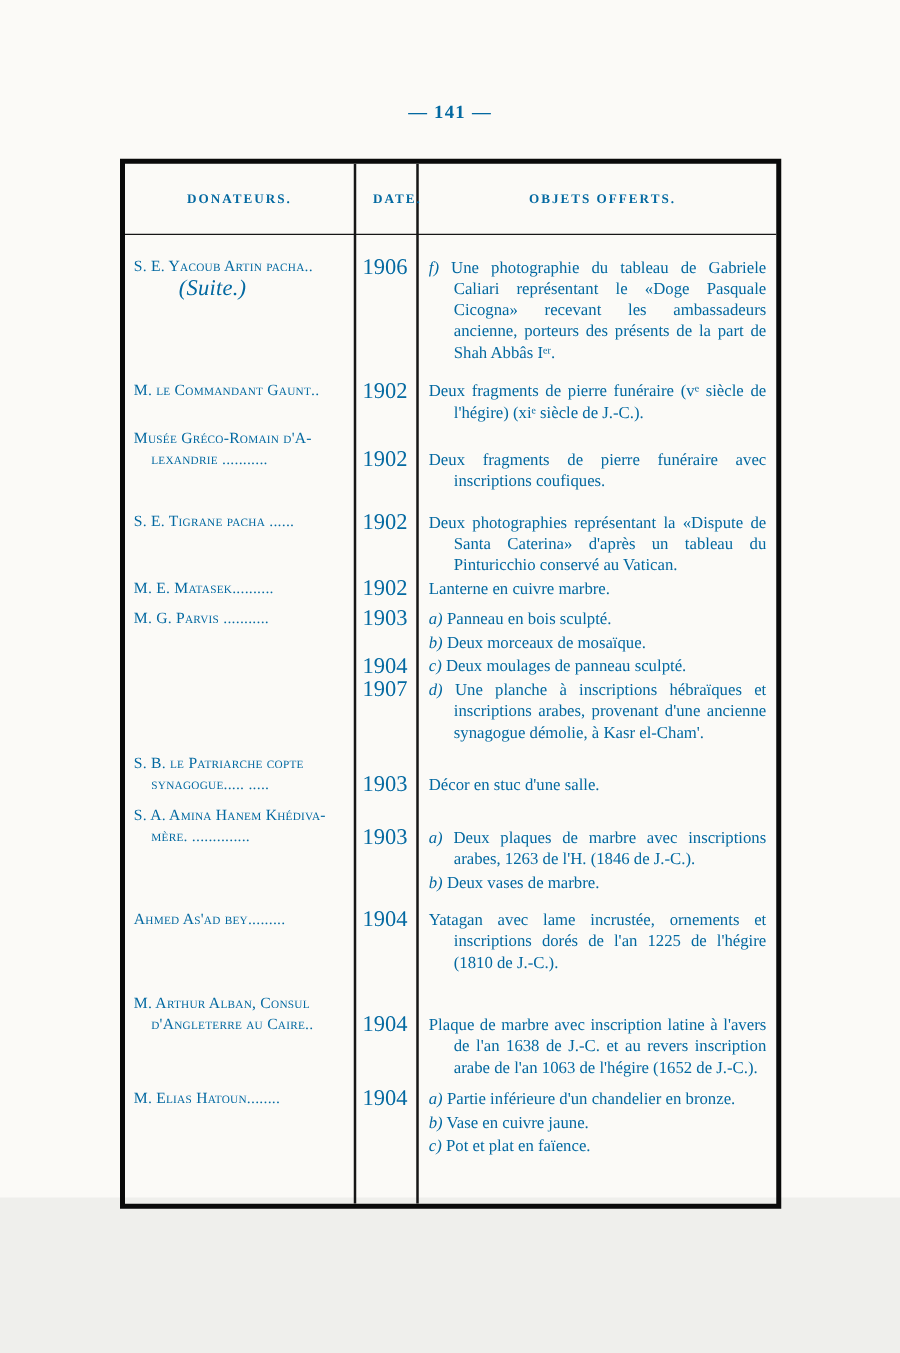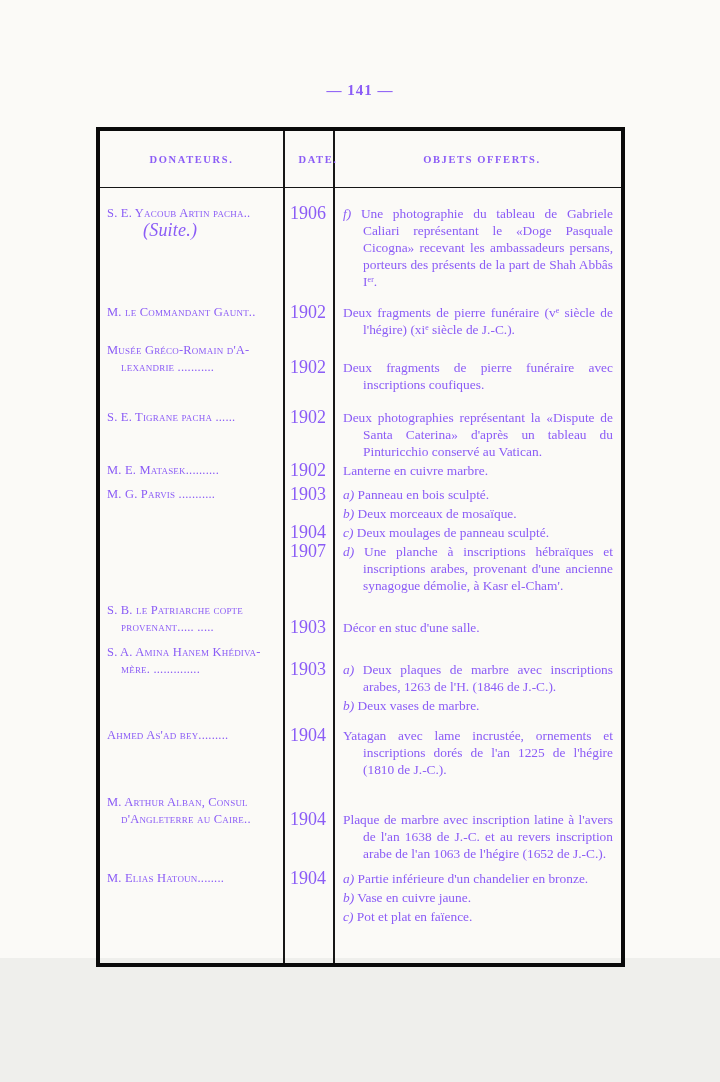--- a/index.html
+++ b/index.html
@@ -1,20 +1,20 @@
 <!DOCTYPE html>
 <html><head>
 <meta charset="utf-8">
 <style>
   * { margin:0; padding:0; box-sizing:border-box; }
   html,body { width:720px; height:1082px; }
   body { background:#efefec; }
   .page {
     position:relative; width:720px; height:958px;
-    background:#fbfaf7; color:#8b5cf6;
+    background:#fbfaf7; color:#0369a1;
     font-family:"Liberation Serif","DejaVu Serif",serif;
   }
   .page-number {
     position:absolute; top:82px; left:0; width:100%;
     text-align:center; font-weight:700; font-size:15px; letter-spacing:1px;
   }
   .frame {
     position:absolute; left:96px; top:127px; width:529px; height:840px;
     border:4px solid #0a0a0a; overflow:hidden;padding-left:31px;
   }
@@ -71,21 +71,21 @@
     <div class="rows">
 
       <div class="row" style="margin-bottom:12px">
         <div class="col-donor">
           <div>S. E. Yacoub Artin pacha..</div>
           <div class="donor-note">(Suite.)</div>
         </div>
         <div class="col-entries">
           <div class="date">1906</div>
           <div class="obj">
-            <span class="t"><span class="lbl">f)</span> <span>Une photographie du tableau de Gabriele Caliari représentant le «Doge Pasquale Cicogna» recevant les ambassadeurs persans, porteurs des présents de la part de Shah Abbâs Iᵉʳ.</span></span>
+            <span class="t"><span class="lbl">f)</span> <span>Une photographie du tableau de Gabriele Caliari représentant le «Doge Pasquale Cicogna» recevant les ambassadeurs ancienne, porteurs des présents de la part de Shah Abbâs Iᵉʳ.</span></span>
           </div>
         </div>
       </div>
 
       <div class="row" style="margin-bottom:2px">
         <div class="col-donor">
           <div>M. le Commandant Gaunt..</div>
         </div>
         <div class="col-entries">
           <div class="date">1902</div>
@@ -152,21 +152,21 @@
           <div class="date">1907</div>
           <div class="obj">
             <span class="t"><span class="lbl">d)</span> <span>Une planche à inscriptions hébraïques et inscriptions arabes, provenant d'une ancienne synagogue démolie, à Kasr el-Cham'.</span></span>
           </div>
         </div>
       </div>
 
       <div class="row offset1" style="margin-bottom:6px">
         <div class="col-donor">
           <div>S. B. le Patriarche copte</div>
-          <div class="donor-indent">provenant..... .....</div>
+          <div class="donor-indent">synagogue..... .....</div>
         </div>
         <div class="col-entries">
           <div class="date">1903</div>
           <div class="obj">
             <span class="t"><span class="lbl"></span> <span>Décor en stuc d'une salle.</span></span>
           </div>
         </div>
       </div>
 
       <div class="row offset1" style="margin-bottom:11px">

